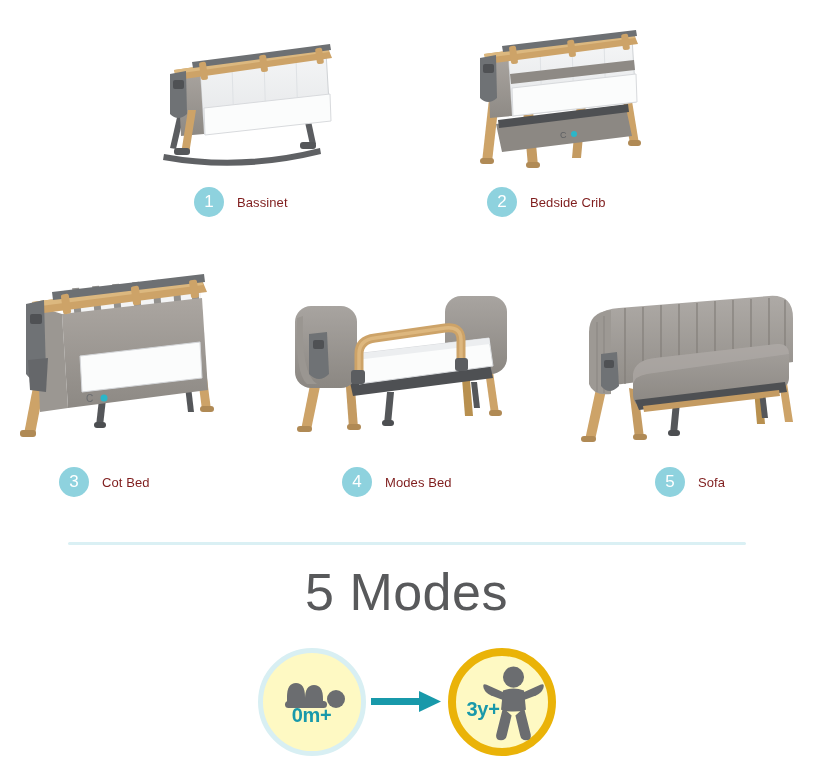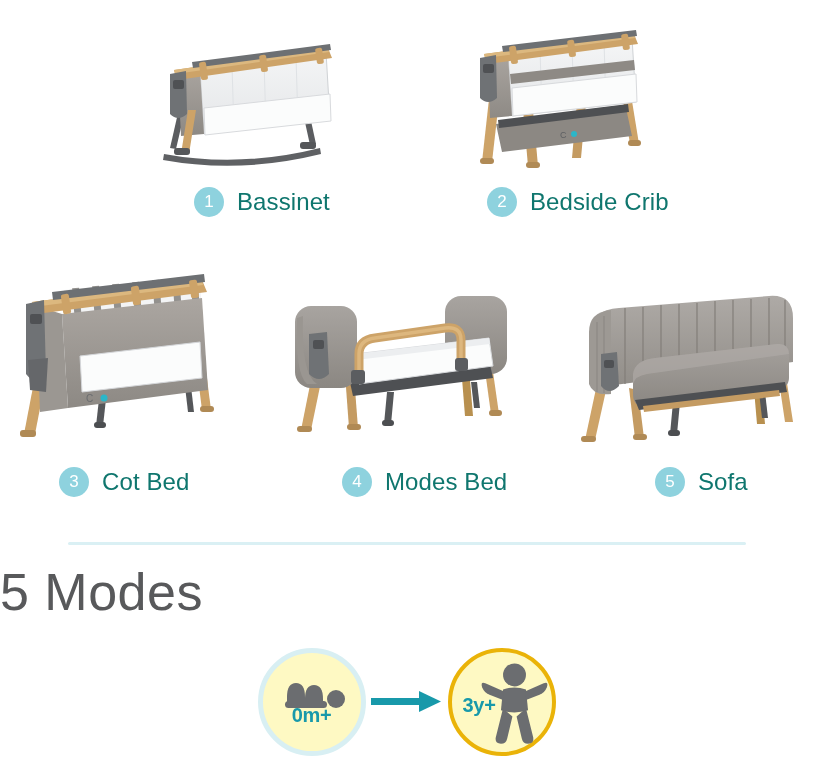--- a/index.html
+++ b/index.html
@@ -38,40 +38,40 @@
     border-radius: 50%;
     background: #8ed2de;
     color: #ffffff;
     font-size: 17px;
     line-height: 30px;
     text-align: center;
     flex: 0 0 auto;
   }
   .label-text {
     margin-left: 13px;
-    font-size: 24px;
-    color: #0f766e;
+    font-size: 13px;
+    color: #7f1d1d;
     letter-spacing: .1px;
   }
 
   
   #divider {
     position: absolute;
     left: 68px; top: 542px;
     width: 678px; height: 3px;
     background: #daf0f4;
     border-radius: 2px;
   }
 
   
   #modes-heading {
     position: absolute;
     left: 0; top: 562px;
     width: 813px;
-    text-align: left;
+    text-align: center;
     font-size: 52px;
     color: #58595b;
     font-weight: normal;
     letter-spacing: .5px;
   }
 
   
   #age-row {
     position: absolute;
     left: 0; top: 648px;
@@ -82,21 +82,21 @@
   }
   .age-circle {
     position: relative;
     width: 108px; height: 108px;
     border-radius: 50%;
     background: #fef9c3;
     box-sizing: border-box;
     flex: 0 0 auto;
   }
   .age-circle.start { border: 5px solid #d8eff3; }
-  .age-circle.end   { border: 4px solid #eab308; text-align: right; }
+  .age-circle.end   { border: 8px solid #eab308; text-align: right; }
   .age-circle svg { position: absolute; left: 0; top: 0; width: 100%; height: 100%; }
   .age-caption {
     position: absolute;
     font-size: 20px;
     font-weight: bold;
     color: #1899aa;
     letter-spacing: -.3px;
   }
   .age-circle.start .age-caption { left: 0; right: 0; bottom: 24px; text-align: center; }
   .age-circle.end   .age-caption { left: 11px; top: 42px; }

